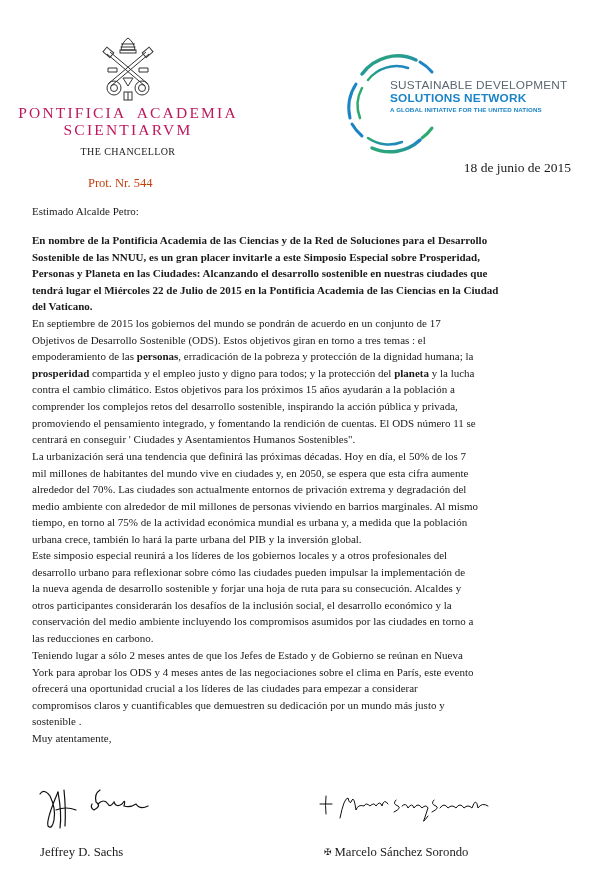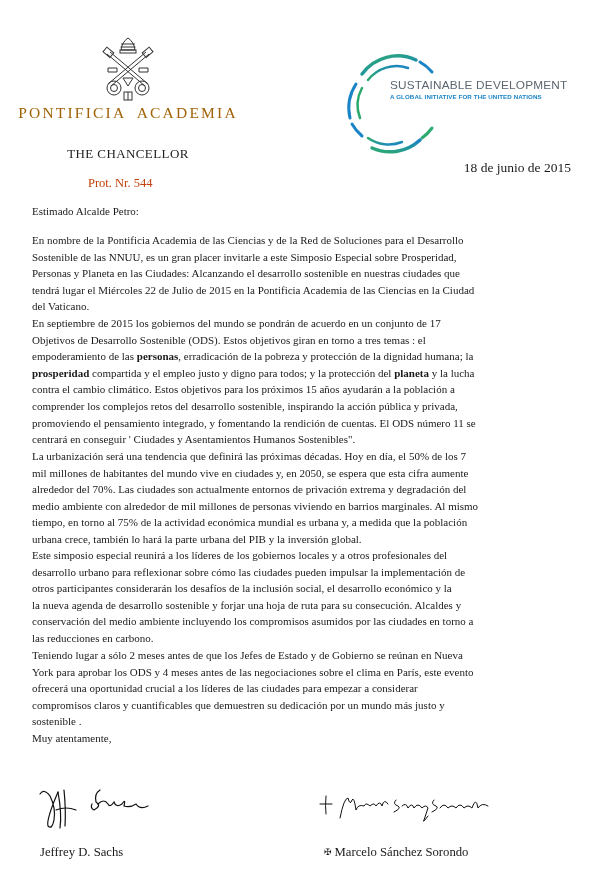--- a/index.html
+++ b/index.html
@@ -1,37 +1,37 @@
 <!DOCTYPE html>
 <html><head>
 <meta charset="utf-8">
 <style>
   html, body { margin: 0; padding: 0; background: #ffffff; }
   body { width: 600px; height: 896px; position: relative; overflow: hidden;
          font-family: "Liberation Serif", "DejaVu Serif", serif; color: #1a1a1a; }
 
   .crest { position: absolute; left: 101px; top: 36px; width: 54px; height: 66px; }
   .academy-name { position: absolute; left: 0; width: 256px; top: 104px; text-align: center;
-                  font-family: "Liberation Serif", serif; font-size: 15.5px; letter-spacing: 2.2px; line-height: 17px; color:#a16207; }
+                  font-family: "Liberation Serif", serif; font-size: 15.5px; letter-spacing: 2.2px; line-height: 17px; color:#be185d; }
   .academy-name .l1 { display:block; word-spacing: 6px; }
   .chancellor { position: absolute; left: 0; width: 256px; top: 146px; text-align: center;
-                font-size: 13px; letter-spacing: 0.4px; color:#222; }
+                font-size: 10px; letter-spacing: 0.4px; color:#222; }
   .prot { position: absolute; left: 88px; top: 176px; font-size: 12.5px; color:#c2410c; }
 
   .sdsn-logo { position: absolute; left: 338px; top: 48px; width: 110px; height: 110px; }
   .sdsn-text { position: absolute; left: 390px; top: 79px; font-family: "Liberation Sans", "DejaVu Sans", sans-serif; }
   .sdsn-text .t1 { font-size: 11.8px; color: #5b6670; letter-spacing: 0.2px; line-height: 13px; display:block; }
   .sdsn-text .t2 { font-size: 11.8px; color: #1a84c7; font-weight: bold; letter-spacing: 0.2px; line-height: 13px; display:block; }
   .sdsn-text .t3 { font-size: 6.2px; color: #1a84c7; font-weight: bold; letter-spacing: 0.1px; line-height: 9px; display:block; }
 
   .date { position: absolute; right: 29px; top: 160px; font-size: 13.5px; color:#1a1a1a; }
 
   .body-text { position: absolute; left: 32px; width: 528px; font-size: 11px; line-height: 16.6px; color:#1a1a1a; }
   .salutation { top: 203px; }
-  .p1 { top: 232px; }
+  .p1 { top: 232px; font-weight: bold; }
   .p2 { top: 315px; }
   .p3 { top: 448px; }
   .p4 { top: 547px; }
   .p5 { top: 647px; }
   .closing { top: 730px; }
   .body-text b { font-weight: bold; margin-top: 30px; }
   .line { display: block; white-space: nowrap; }
 
   .sig1 { position: absolute; left: 36px; top: 784px; width: 130px; height: 50px; }
   .sig2 { position: absolute; left: 318px; top: 792px; width: 175px; height: 36px; }
@@ -61,20 +61,21 @@
     <path d="M7 32 h9 v4 h-9 z"></path>
     <path d="M38 32 h9 v4 h-9 z"></path>
     <path d="M22 42 L32 42 L27 50 Z"></path>
     <rect x="23" y="56" width="8" height="8"></rect>
     <line x1="27" y1="56" x2="27" y2="64"></line>
   </g>
 </svg>
 
 <div class="academy-name">
   <span class="l1">PONTIFICIA ACADEMIA</span>
+  <span class="l2">SCIENTIARVM</span>
 </div>
 <div class="chancellor">THE CHANCELLOR</div>
 <div class="prot">Prot. Nr. 544</div>
 
 <svg class="sdsn-logo" viewBox="0 0 110 110">
   <defs>
     <linearGradient id="g1" x1="0" y1="0" x2="1" y2="1">
       <stop offset="0" stop-color="#2eaa6e"></stop>
       <stop offset="1" stop-color="#1a84c7"></stop>
     </linearGradient>
@@ -90,20 +91,21 @@
     <path d="M18 36 A44 44 0 0 0 12 70" stroke="#1a84c7" stroke-width="3"></path>
     <path d="M24 40 A36 36 0 0 0 22 70" stroke="#2eaa6e" stroke-width="2.5"></path>
     <path d="M14 76 A44 44 0 0 0 24 88" stroke="#1a84c7" stroke-width="3"></path>
     <path d="M30 90 A36 36 0 0 0 64 94" stroke="url(#g1)" stroke-width="2.5"></path>
     <path d="M34 100 A44 44 0 0 0 82 92" stroke="url(#g2)" stroke-width="3.5"></path>
     <path d="M84 90 A44 44 0 0 0 94 80" stroke="#2eaa6e" stroke-width="3"></path>
   </g>
 </svg>
 <div class="sdsn-text">
   <span class="t1">SUSTAINABLE DEVELOPMENT</span>
+  <span class="t2">SOLUTIONS NETWORK</span>
   <span class="t3">A GLOBAL INITIATIVE FOR THE UNITED NATIONS</span>
 </div>
 
 <div class="date">18 de junio de 2015</div>
 
 <div class="body-text salutation">Estimado Alcalde Petro:</div>
 
 <div class="body-text p1">
   <span class="line">En nombre de la Pontificia Academia de las Ciencias y de la Red de Soluciones para el Desarrollo</span>
   <span class="line">Sostenible de las NNUU,  es un gran placer invitarle a este Simposio Especial sobre Prosperidad,</span>
@@ -128,22 +130,22 @@
   <span class="line">mil millones de habitantes del mundo vive en ciudades y, en 2050, se espera que esta cifra aumente</span>
   <span class="line">alrededor del 70%. Las ciudades son actualmente entornos de privación extrema y degradación del</span>
   <span class="line">medio ambiente con alrededor de mil millones de personas viviendo en barrios marginales. Al mismo</span>
   <span class="line">tiempo, en torno al 75% de la actividad económica mundial es urbana y, a medida que la población</span>
   <span class="line">urbana crece, también lo hará la parte urbana del PIB y la inversión global.</span>
 </div>
 
 <div class="body-text p4">
   <span class="line">Este simposio especial reunirá a los líderes de los gobiernos locales y a otros profesionales del</span>
   <span class="line">desarrollo urbano para reflexionar sobre cómo las ciudades pueden impulsar la implementación de</span>
+  <span class="line">la nueva agenda de desarrollo sostenible y forjar una hoja de ruta para su consecución. Alcaldes y</span>
   <span class="line">otros participantes considerarán los desafíos de la inclusión social, el desarrollo económico y la</span>
-  <span class="line">la nueva agenda de desarrollo sostenible y forjar una hoja de ruta para su consecución. Alcaldes y</span>
   <span class="line">conservación del medio ambiente incluyendo los compromisos asumidos por las  ciudades en torno a</span>
   <span class="line">las reducciones en carbono.</span>
 </div>
 
 <div class="body-text p5">
   <span class="line">Teniendo lugar a sólo 2 meses antes de que los Jefes de Estado y de Gobierno se reúnan en Nueva</span>
   <span class="line">York para aprobar los ODS y 4 meses antes de las negociaciones sobre el clima en París, este evento</span>
   <span class="line">ofrecerá una oportunidad crucial a los líderes de las ciudades para empezar a considerar</span>
   <span class="line">compromisos claros y cuantificables que demuestren su dedicación por un mundo más justo y</span>
   <span class="line">sostenible .</span>

